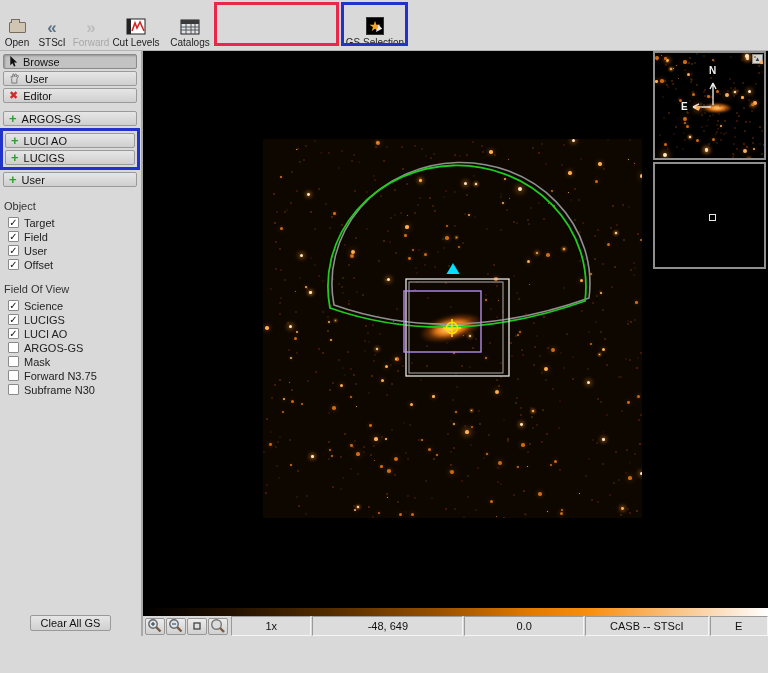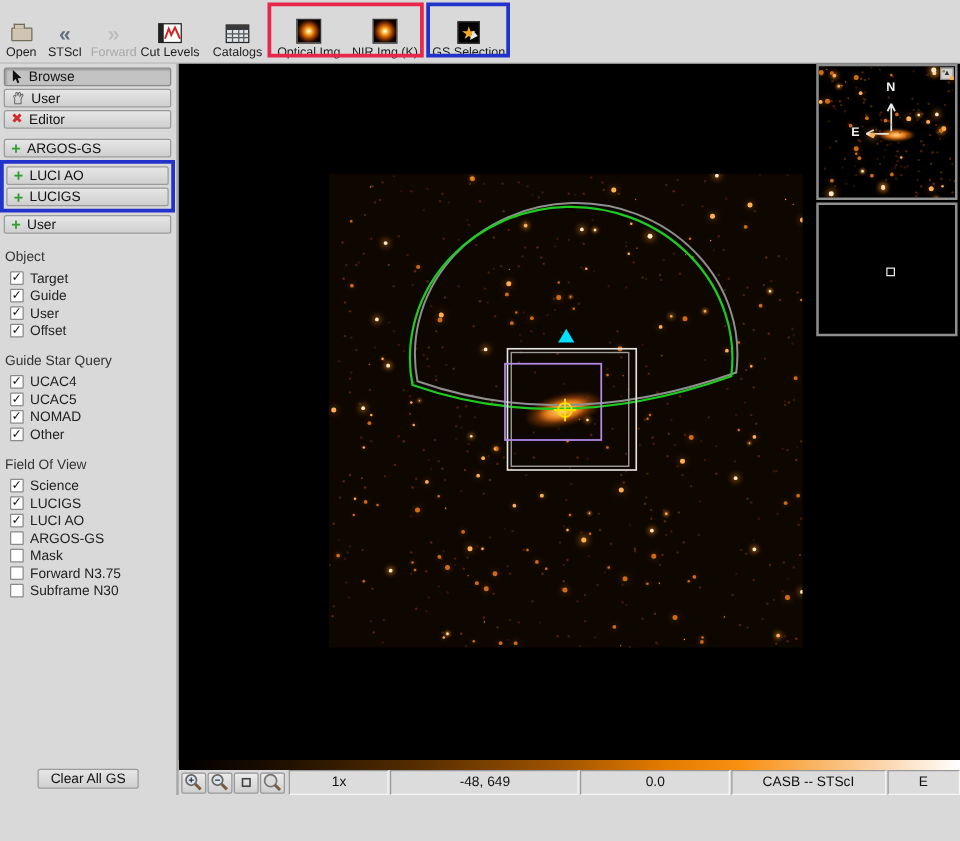--- a/index.html
+++ b/index.html
@@ -100,28 +100,20 @@
       <span class="tlabel">Cut Levels</span>
     </div>
     <div class="tbtn" style="left:164px;width:52px">
       <svg width="20" height="16">
         <rect x="1" y="1" width="18" height="14" fill="#dfe4ea" stroke="#222"></rect>
         <rect x="1" y="1" width="18" height="4" fill="#3a3a3a"></rect>
         <path d="M1 8h18M1 11h18M6 5v10M11 5v10 M15 5v10" stroke="#555" stroke-width="1"></path>
       </svg>
       <span class="tlabel">Catalogs</span>
     </div>
-    <div class="tbtn" style="left:218px;width:58px">
-      <span class="star-img"></span>
-      <span class="tlabel">Optical Img</span>
-    </div>
-    <div class="tbtn" style="left:279px;width:58px">
-      <span class="star-img"></span>
-      <span class="tlabel">NIR Img (K)</span>
-    </div>
     <div class="tbtn" style="left:344px;width:62px">
       <span class="gs-img">★<span class="gs-cursor"></span></span>
       <span class="tlabel">GS Selection</span>
     </div>
     <div class="hl-box" style="left:214px;width:125px;border:3px solid #e8274b"></div>
     <div class="hl-box" style="left:341px;width:67px;border:3px solid #2233cc"></div>
   </div>
 
   <div class="body">
 
@@ -165,51 +157,32 @@
       </div>
 
       <div class="section">
         <div class="sec-title">Object</div>
         <div class="chk-row">
             <span class="chk on"></span>
             <span>Target</span>
           </div>
         <div class="chk-row">
             <span class="chk on"></span>
-            <span>Guide</span>
+            <span>Field</span>
           </div>
         <div class="chk-row">
             <span class="chk on"></span>
             <span>User</span>
           </div>
         <div class="chk-row">
             <span class="chk on"></span>
             <span>Offset</span>
           </div>
       </div>
 
-      <div class="section">
-        <div class="sec-title">Guide Star Query</div>
-        <div class="chk-row">
-            <span class="chk on"></span>
-            <span>UCAC4</span>
-          </div>
-        <div class="chk-row">
-            <span class="chk on"></span>
-            <span>UCAC5</span>
-          </div>
-        <div class="chk-row">
-            <span class="chk on"></span>
-            <span>NOMAD</span>
-          </div>
-        <div class="chk-row">
-            <span class="chk on"></span>
-            <span>Other</span>
-          </div>
-      </div>
 
       <div class="section">
         <div class="sec-title">Field Of View</div>
         <div class="chk-row">
             <span class="chk on"></span>
             <span>Science</span>
           </div>
         <div class="chk-row">
             <span class="chk on"></span>
             <span>LUCIGS</span>

